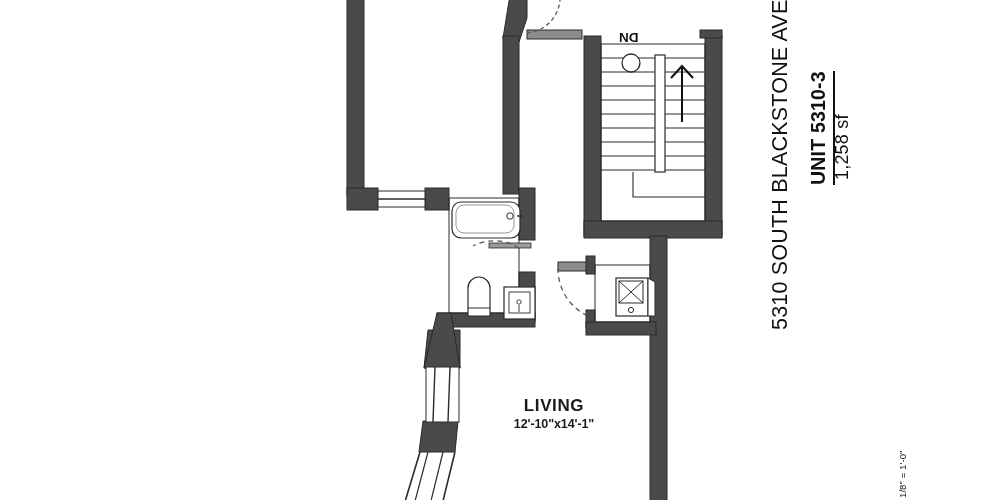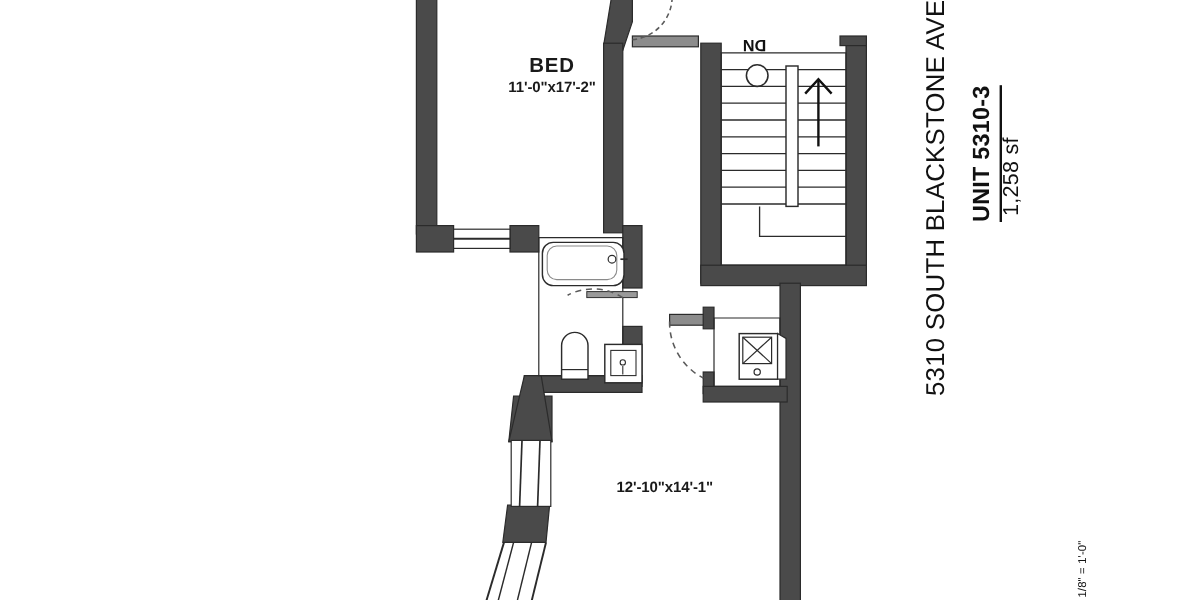--- a/index.html
+++ b/index.html
@@ -214,26 +214,23 @@
       <path d="M527,33 A36,36 0 0 0 560,-6" stroke-dasharray="4,3"></path>
       <line x1="560" y1="-6" x2="563" y2="-6" stroke-width="2.4" stroke-dasharray="0"></line>
 
       <path d="M519,248 A46,46 0 0 0 473,246" stroke-dasharray="5,4"></path>
 
       <path d="M558,268 A52,52 0 0 0 586,315" stroke-dasharray="5,4"></path>
     </g>
 
   </svg>
 
-  <div class="room-label" style="left:400px; top:46px; width:120px;">
-    <div class="room-name">BED</div>
-    <div class="room-dims">11'-0"x17'-2"</div>
-  </div>
 
   <div class="room-label" style="left:494px; top:397px; width:120px;">
+    <div class="room-name">LIVING</div>
     <div class="room-dims">12'-10"x14'-1"</div>
   </div>
 
   <div class="dn-text" style="left:619px; top:30px;">DN</div>
 
   <div class="vert-text addr-text" style="left:768px; top:330px; transform: rotate(-90deg);">5310 SOUTH BLACKSTONE AVEN</div>
 
   <div class="vert-text unit-text" style="left:807px; top:185px; transform: rotate(-90deg);">UNIT 5310-3</div>
 
   <div class="vert-text sf-text" style="left:832px; top:180px; transform: rotate(-90deg);">1,258 sf</div>

